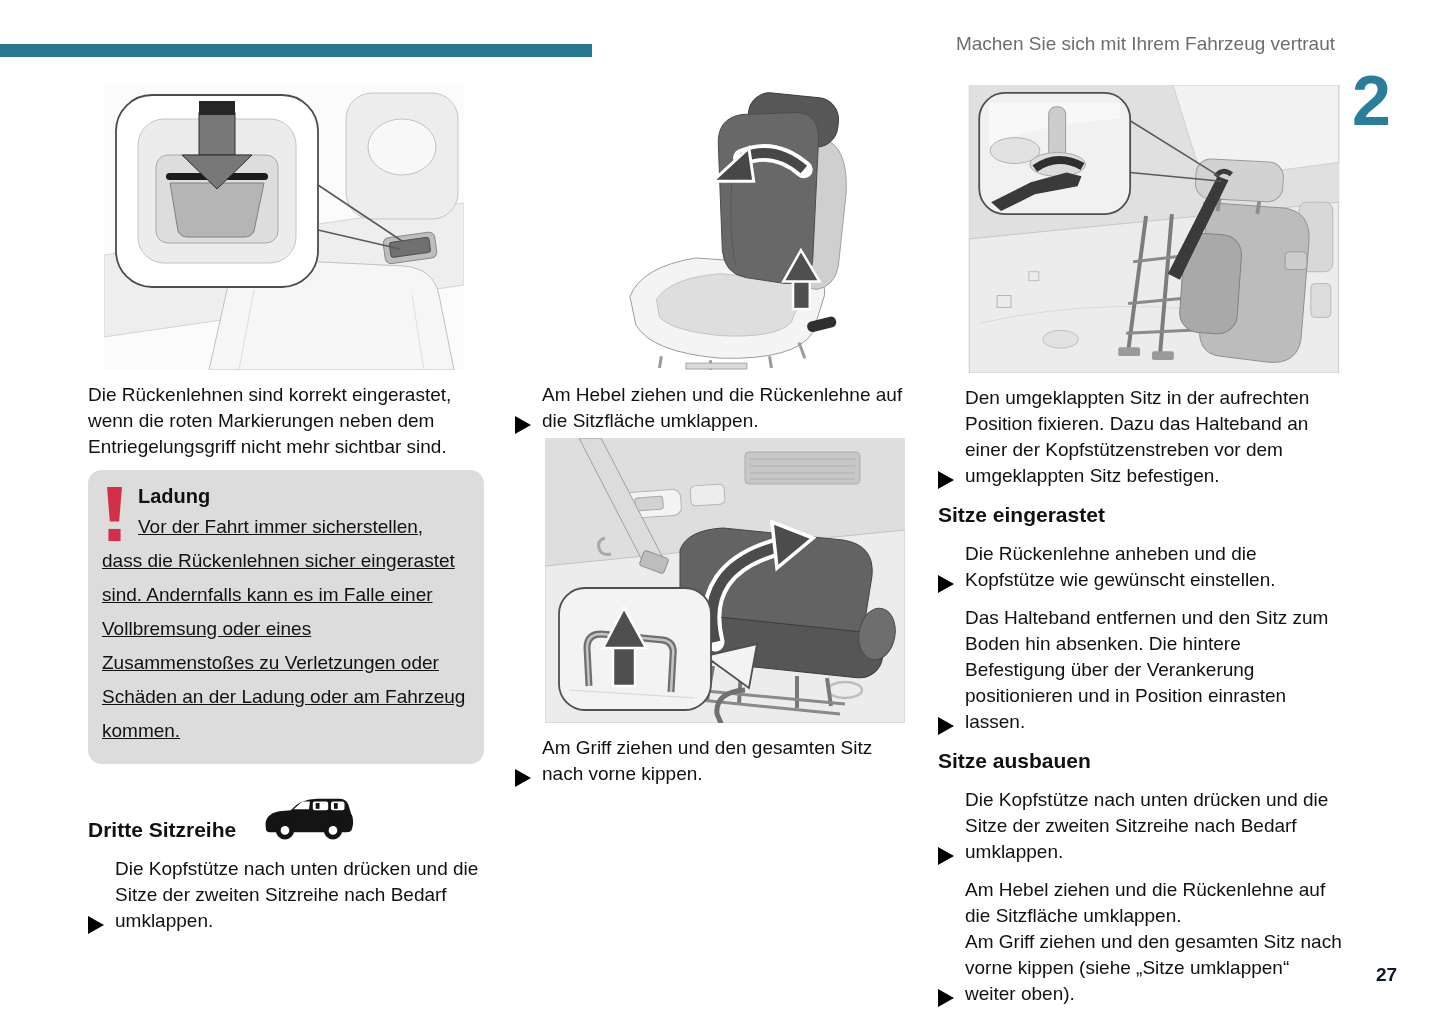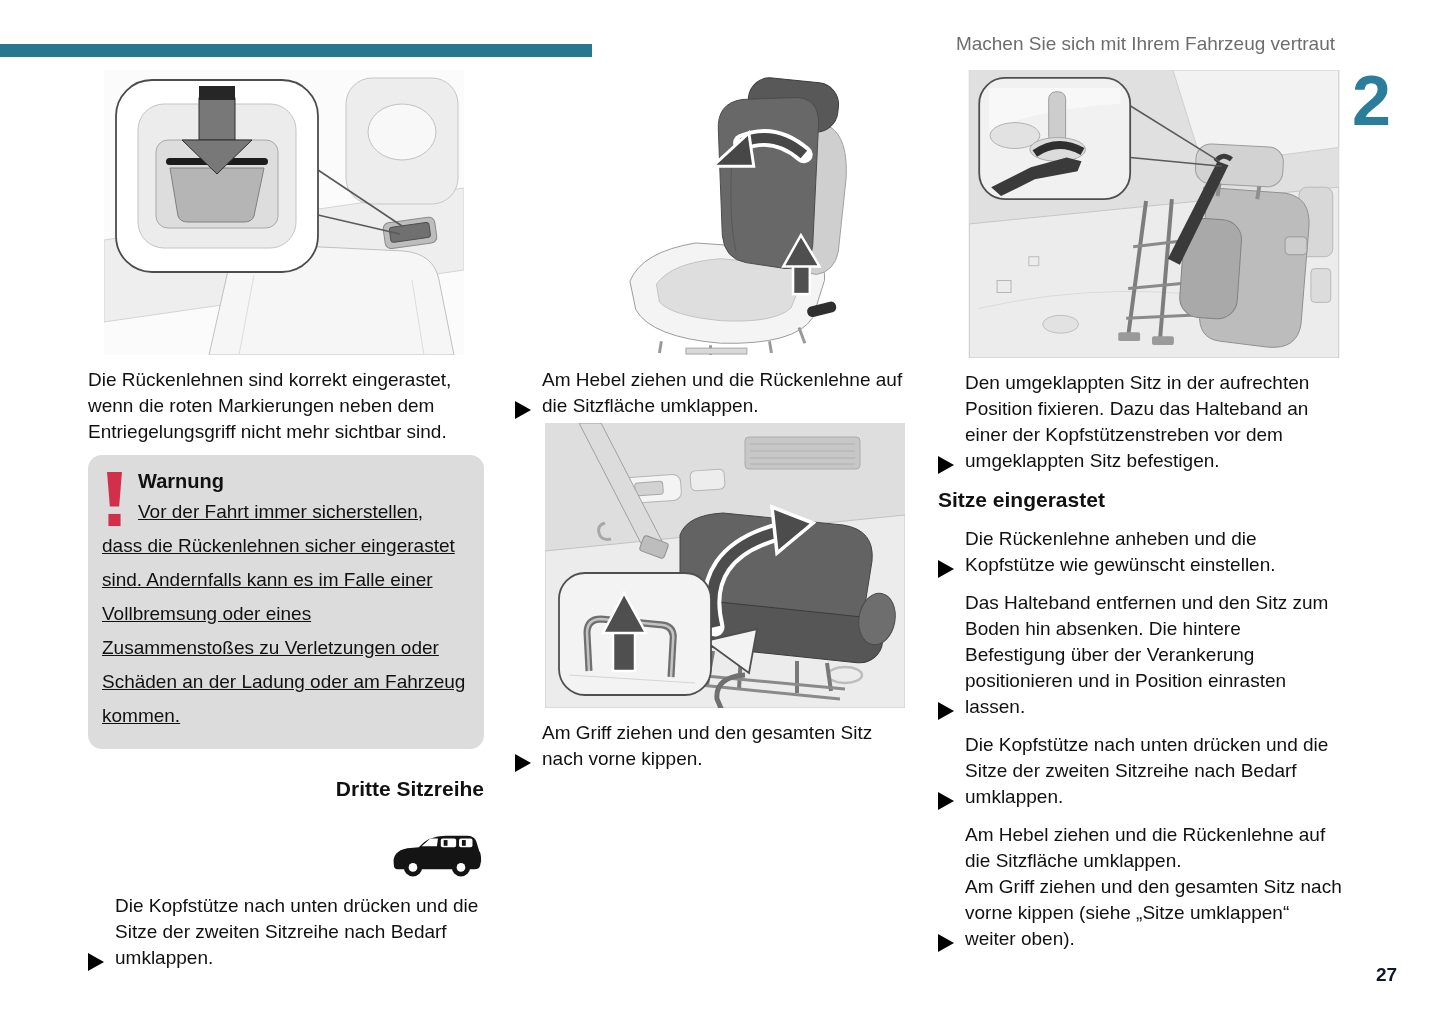--- a/index.html
+++ b/index.html
@@ -3,39 +3,39 @@
 <meta charset="utf-8">
 <style>
   html,body{margin:0;padding:0;}
   body{background:#ffffff;font-family:"Liberation Sans","DejaVu Sans",sans-serif;color:#111;}
   .page{position:relative;width:1445px;height:1018px;background:#ffffff;overflow:hidden;}
 
   .topbar{position:absolute;left:0;top:44px;width:592px;height:13px;background:#25788f;}
   .header-title{position:absolute;top:33px;right:110px;font-size:19px;color:#6d6d6d;white-space:nowrap;}
   .chapter-num{position:absolute;top:66px;left:1352px;font-size:70px;font-weight:bold;color:#2b7e9b;line-height:1;}
 
-  .col{position:absolute;top:70px;}
+  .col{position:absolute;top:85px;}
   .col1{left:88px;width:396px;}
   .col2{left:515px;width:396px;}
   .col3{left:938px;width:404px;}
 
   .fig{display:block;}
   .fig1{margin-left:16px;}
   .fig2{margin-left:85px;}
   .fig3{margin-left:30px;margin-top:4px;}
   .fig4{margin-left:30px;}
 
   .body-text{font-size:19px;line-height:26px;margin-top:12px;}
 
   .warnbox{background:#dcdcdc;border-radius:14px;padding:12px 16px 16px 14px;margin-top:10px;}
   .warn-icon{float:left;width:21px;height:56px;margin:4px 13px 2px 2px;}
   .warn-title{font-weight:bold;font-size:20px;line-height:28px;}
   .warn-body{font-size:19px;line-height:34px;text-decoration:underline;}
 
-  .h-row{display:flex;align-items:flex-end;gap:24px;margin-top:26px;flex-direction:column;}
+  .h-row{display:flex;align-items:flex-end;gap:24px;margin-top:26px;}
   .h2{font-size:21px;font-weight:bold;line-height:28px;}
   .van{margin-bottom:2px;}
 
   .bullet{display:flex;margin-top:12px;align-items:flex-end;}
   .tri{width:0;height:0;border-left:16px solid #000;border-top:9.5px solid transparent;border-bottom:9.5px solid transparent;margin:3px 11px 0 0;flex:none;}
   .btxt{flex:1;font-size:19px;line-height:26px;white-space:pre-line;}
 
   .sec-h{font-size:21px;font-weight:bold;line-height:28px;margin-top:12px;}
 
   .pagenum{position:absolute;left:1376px;top:964px;font-size:19px;font-weight:bold;color:#0f172a;}
@@ -75,21 +75,21 @@
       </g>
     </svg>
 
     <div class="body-text">Die Rückenlehnen sind korrekt eingerastet, wenn die roten Markierungen neben dem Entriegelungsgriff nicht mehr sichtbar sind.</div>
 
     <div class="warnbox">
       <svg class="warn-icon" viewBox="0 0 22 60">
         <polygon points="3,1 19,1 16,38 6,38" fill="#d2304a"></polygon>
         <rect x="4.5" y="46" width="13" height="13" fill="#d2304a"></rect>
       </svg>
-      <span class="warn-title">Warnung</span><br>
+      <span class="warn-title">Ladung</span><br>
       <span class="warn-body">Vor der Fahrt immer sicherstellen, dass die Rückenlehnen sicher eingerastet sind. Andernfalls kann es im Falle einer Vollbremsung oder eines Zusammenstoßes zu Verletzungen oder Schäden an der Ladung oder am Fahrzeug kommen.</span>
     </div>
 
     <div class="h-row">
       <span class="h2">Dritte Sitzreihe</span>
       <svg class="van" width="96" height="52" viewBox="0 0 100 52">
         <path d="M6,38 Q4,24 20,21 L32,20 Q42,8 60,8 L82,8 Q90,8 92,14 L95,24 Q97,26 97,34 L96,39 Q95,43 90,43 L10,43 Q6,43 6,38 Z" fill="#141414"></path>
         <polygon points="35,19 44,11 52,11 51,19" fill="#ffffff"></polygon>
         <rect x="55" y="11" width="16" height="9" rx="2" fill="#ffffff"></rect>
         <rect x="74" y="11" width="14" height="9" rx="2" fill="#ffffff"></rect>
@@ -228,20 +228,21 @@
 
     <div class="bullet">
       <span class="tri"></span>
       <div class="btxt">Die Rückenlehne anheben und die Kopfstütze wie gewünscht einstellen.</div>
     </div>
     <div class="bullet">
       <span class="tri"></span>
       <div class="btxt">Das Halteband entfernen und den Sitz zum Boden hin absenken. Die hintere Befestigung über der Verankerung positionieren und in Position einrasten lassen.</div>
     </div>
 
+    <div class="sec-h">Sitze ausbauen</div>
 
     <div class="bullet">
       <span class="tri"></span>
       <div class="btxt">Die Kopfstütze nach unten drücken und die Sitze der zweiten Sitzreihe nach Bedarf umklappen.</div>
     </div>
     <div class="bullet">
       <span class="tri"></span>
       <div class="btxt">Am Hebel ziehen und die Rückenlehne auf die Sitzfläche umklappen.
 Am Griff ziehen und den gesamten Sitz nach vorne kippen (siehe „Sitze umklappen“ weiter oben).</div>
     </div>

